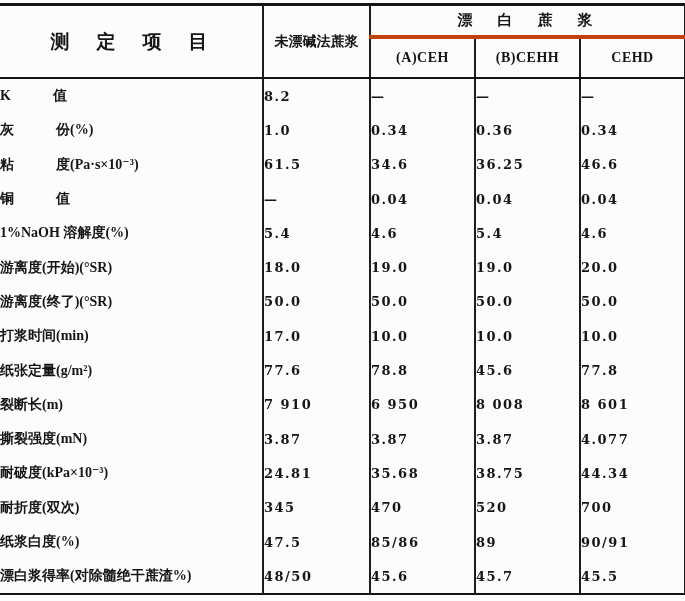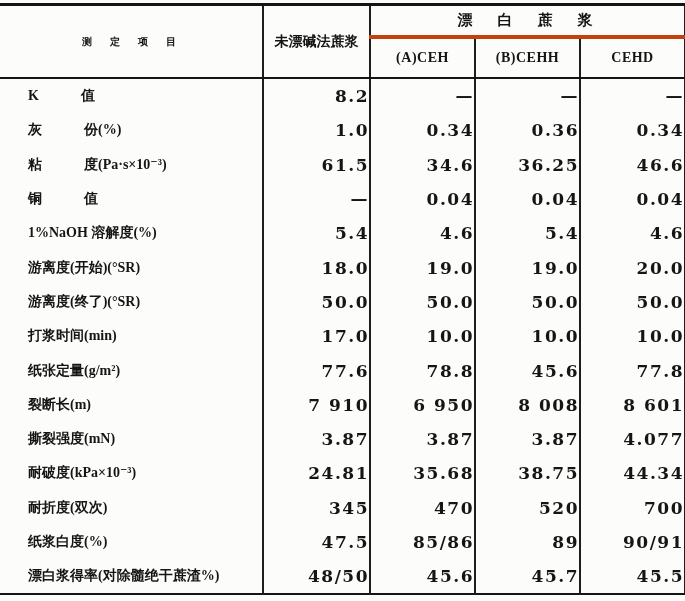--- a/index.html
+++ b/index.html
@@ -41,21 +41,21 @@
     overflow: hidden;
     white-space: nowrap;
   }
   
   .vline { border-left: 2px solid #1d1d1d; }
 
   
   thead th { text-align: center; }
   th.item-head {
     letter-spacing: 4px;
-    font-size: 10px;
+    font-size: 19px;
   }
   th.unbleached-head { font-size: 14px; margin-top: 36px; }
   th.bleached-group {
     height: 29px;
     letter-spacing: 5px;
     font-size: 15px;
     border-bottom: 4px solid #c2410c;
     border-radius: 12px;
   }
   tr.subhead th {
@@ -64,27 +64,26 @@
     font-family: "Liberation Serif", "DejaVu Serif", serif;
     letter-spacing: 0.5px;
     margin-top: 32px;
   }
   th.head-span2 { border-bottom: 2px solid #151515; }
 
   
   tbody td { height: 34.3px; }
   td.lbl {
     text-align: left;
-    padding-left: 28px;
     font-size: 14px;
   }
   td.val {
-    text-align: right;
+    text-align: left;
     letter-spacing: 1.5px;
-    font-size: 17px;
+    font-size: 13px;
     font-family: "DejaVu Serif", "Liberation Serif", serif;
   }
 </style>
 </head>
 <body>
 
 <div class="page">
   <table class="data-table">
     <colgroup>
       <col class="c1">

